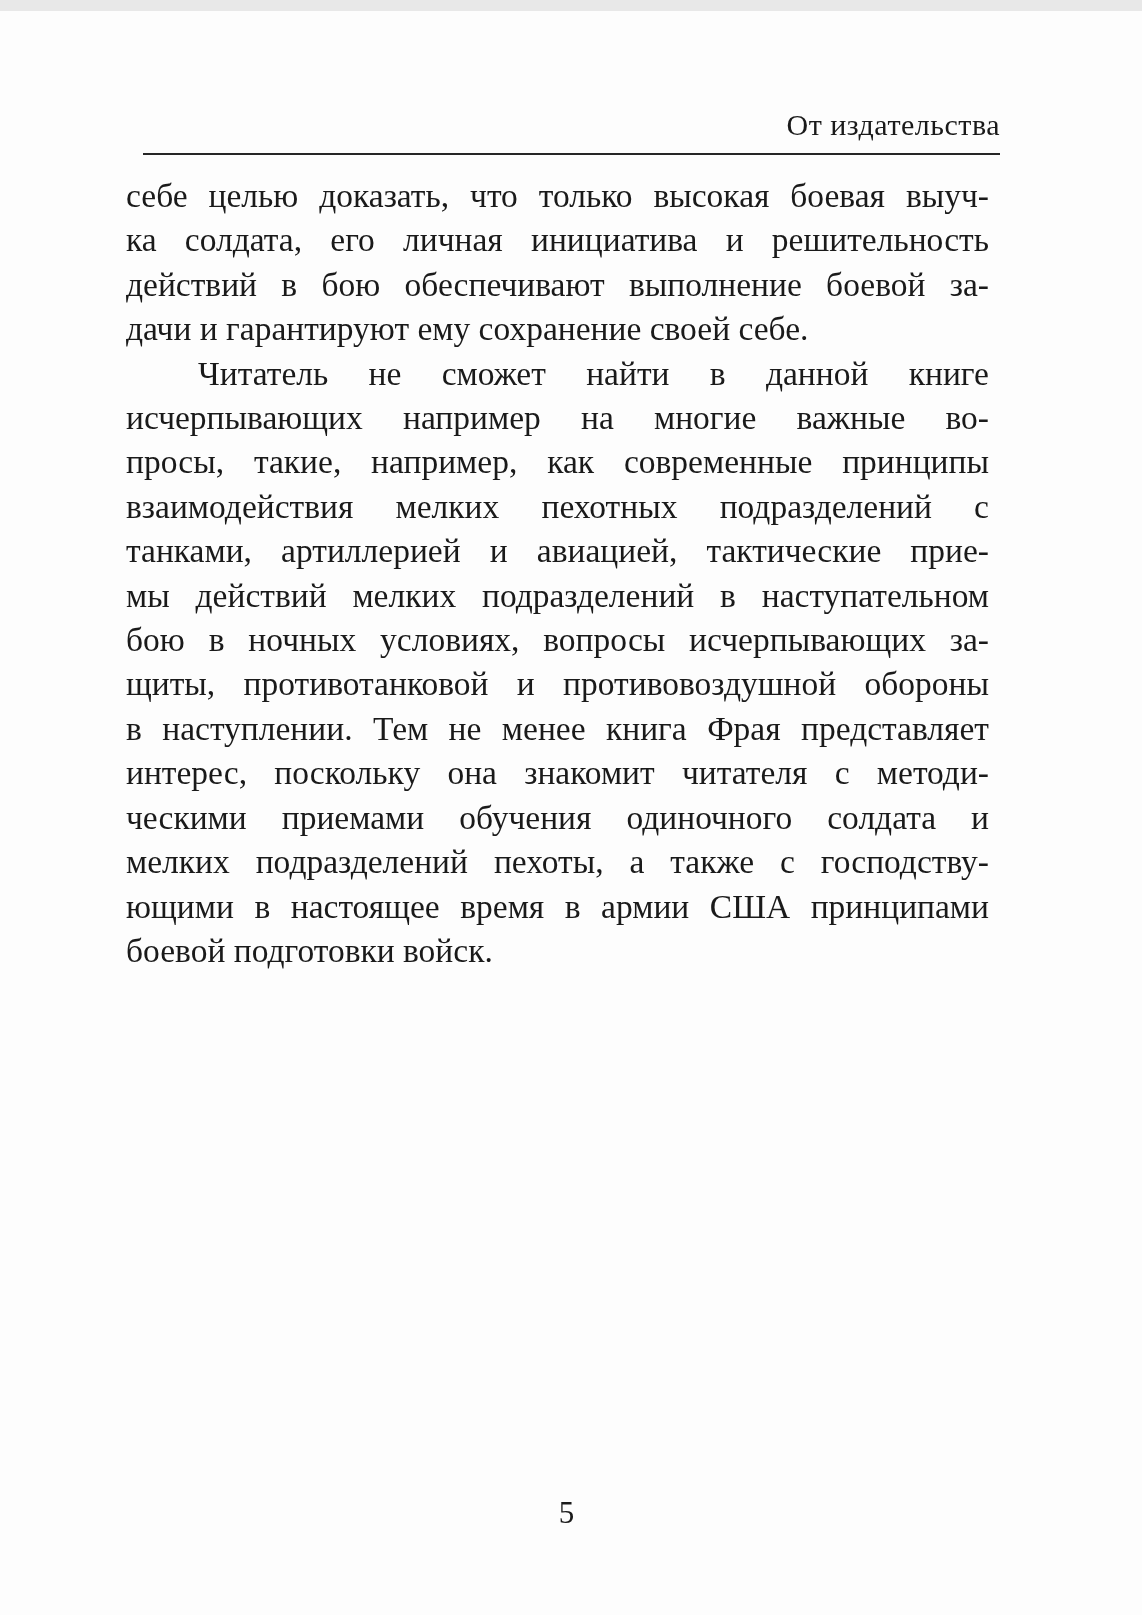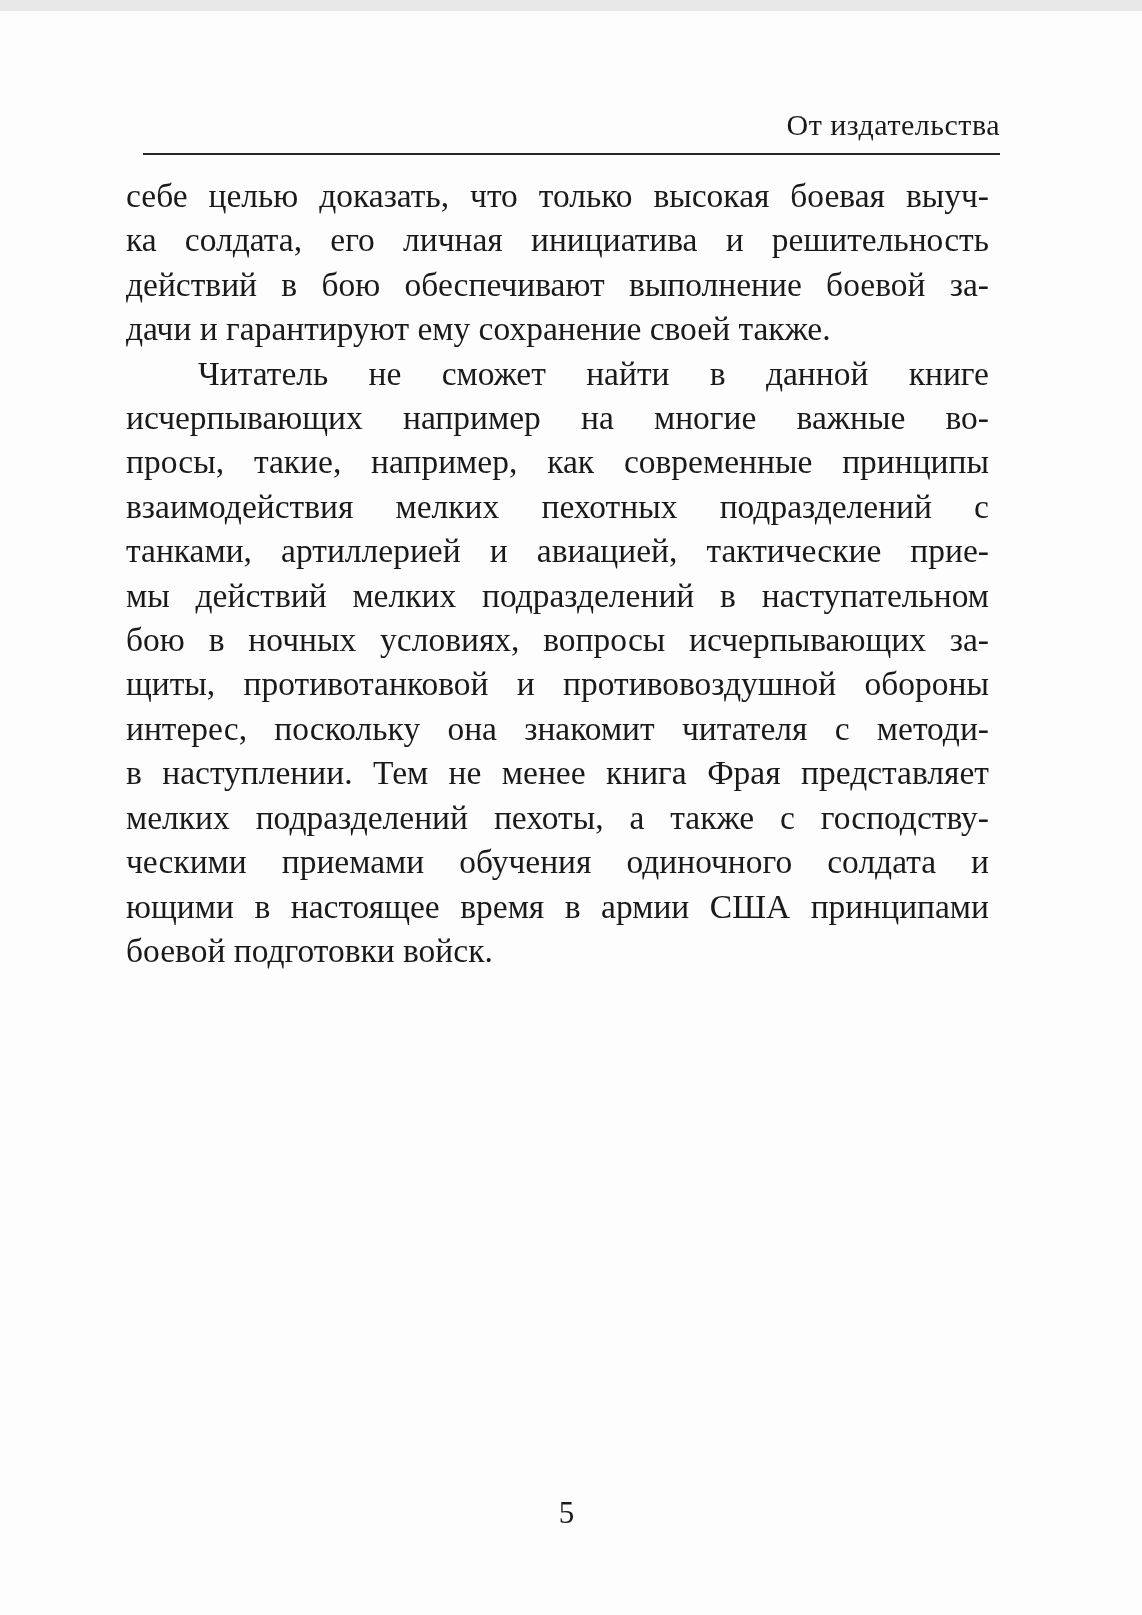--- a/index.html
+++ b/index.html
@@ -78,35 +78,35 @@
     <span>От издательства</span>
   </div>
 
   <div class="header-rule"></div>
 
   <div class="body-text">
       <div class="paragraph">
         <div class="text-line">себе целью доказать, что только высокая боевая выуч-</div>
         <div class="text-line">ка солдата, его личная инициатива и решительность</div>
         <div class="text-line">действий в бою обеспечивают выполнение боевой за-</div>
-        <div class="text-line last-line">дачи и гарантируют ему сохранение своей также.</div>
+        <div class="text-line last-line">дачи и гарантируют ему сохранение своей себе.</div>
       </div>
       <div class="paragraph">
         <div class="text-line indented">Читатель не сможет найти в данной книге</div>
         <div class="text-line">исчерпывающих например на многие важные во-</div>
         <div class="text-line">просы, такие, например, как современные принципы</div>
         <div class="text-line">взаимодействия мелких пехотных подразделений с</div>
         <div class="text-line">танками, артиллерией и авиацией, тактические прие-</div>
         <div class="text-line">мы действий мелких подразделений в наступательном</div>
         <div class="text-line">бою в ночных условиях, вопросы исчерпывающих за-</div>
         <div class="text-line">щиты, противотанковой и противовоздушной обороны</div>
+        <div class="text-line">в наступлении. Тем не менее книга Фрая представляет</div>
         <div class="text-line">интерес, поскольку она знакомит читателя с методи-</div>
-        <div class="text-line">в наступлении. Тем не менее книга Фрая представляет</div>
+        <div class="text-line">ческими приемами обучения одиночного солдата и</div>
         <div class="text-line">мелких подразделений пехоты, а также с господству-</div>
-        <div class="text-line">ческими приемами обучения одиночного солдата и</div>
         <div class="text-line">ющими в настоящее время в армии США принципами</div>
         <div class="text-line last-line">боевой подготовки войск.</div>
       </div>
     </div>
 
   <div class="page-number">5</div>
 
 </div>
 
 </body></html>

